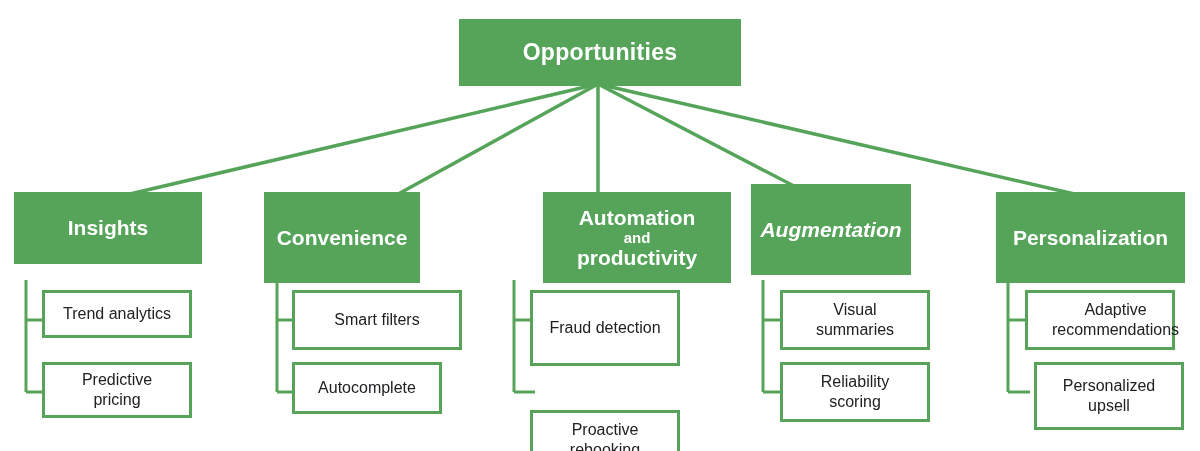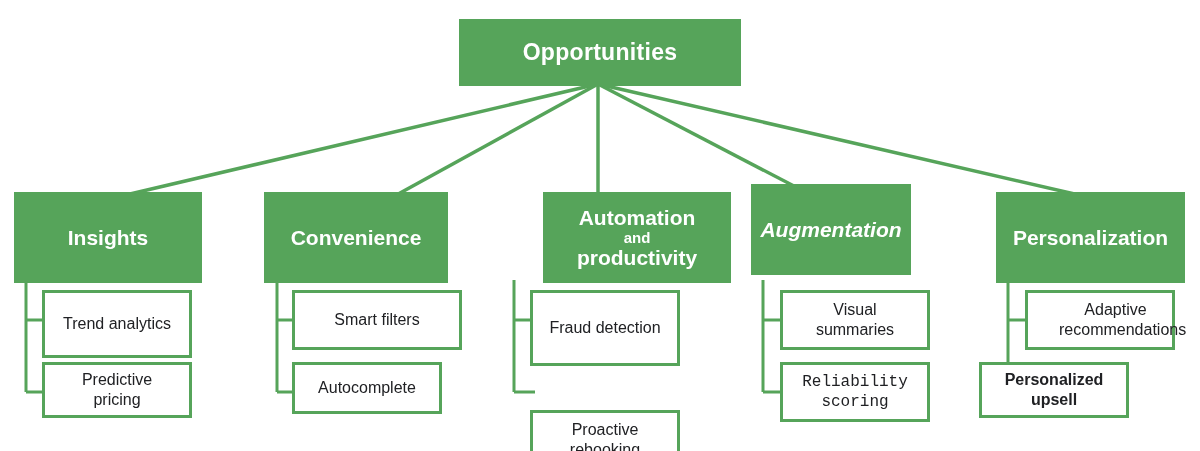--- a/index.html
+++ b/index.html
@@ -17,20 +17,21 @@
     font-family: "Liberation Sans", sans-serif;
     overflow: hidden;
   }
   .connectors { position: absolute; left: 0; top: 0; }
   .conn { stroke: var(--green); fill: none; }
   .node {
     position: absolute;
     box-sizing: border-box;
     display: flex;
     flex-direction: column;
+    align-items: center;
     justify-content: center;
     text-align: center;
   }
   .green-box {
     background: var(--green);
     color: var(--category-text);
     font-weight: bold;
   }
   .root-node { font-size: 23px; letter-spacing: 0.3px; }
   .cat-title { font-size: 21px; line-height: 24px; white-space: nowrap; }
@@ -62,32 +63,32 @@
     <path class="conn" stroke-width="3" d="M277 280 V392 M277 320 H297 M277 392 H297"></path>
     <path class="conn" stroke-width="3" d="M514 280 V392 M514 320 H535 M514 392 H535"></path>
     <path class="conn" stroke-width="3" d="M763 280 V392 M763 320 H785 M763 392 H785"></path>
     <path class="conn" stroke-width="3" d="M1008 280 V392 M1008 320 H1030 M1008 392 H1030"></path>
   </svg>
 
   <div class="node green-box root-node" style="left:459px; top:19px; width:282px; height:67px;">
     <span>Opportunities</span>
   </div>
 
-  <div class="node green-box" style="left:14px; top:192px; width:188px; height:91px;">
+  <div class="node green-box" style="left:14px; top:192px; width:188px; height:72px;">
     <span class="cat-title">Insights</span>
   </div>
-  <div class="node child" style="left:42px; top:290px; width:150px; height:68px;">
+  <div class="node child" style="left:42px; top:290px; width:150px; height:48px;">
     <span>Trend analytics</span>
   </div>
   <div class="node child" style="left:42px; top:362px; width:150px; height:56px;">
     <span>Predictive
 pricing</span>
   </div>
 
-  <div class="node green-box" style="left:264px; top:192px; width:184px; height:91px;">
+  <div class="node green-box" style="left:264px; top:192px; width:156px; height:91px;">
     <span class="cat-title">Convenience</span>
   </div>
   <div class="node child" style="left:292px; top:290px; width:170px; height:60px;">
     <span>Smart filters</span>
   </div>
   <div class="node child" style="left:292px; top:362px; width:150px; height:52px;">
     <span>Autocomplete</span>
   </div>
 
   <div class="node green-box" style="left:507px; top:192px; width:188px; height:91px;margin-left:36px;">
@@ -103,30 +104,30 @@
 rebooking</span>
   </div>
 
   <div class="node green-box" style="left:751px; top:184px; width:160px; height:91px;font-style:italic;">
     <span class="cat-title">Augmentation</span>
   </div>
   <div class="node child" style="left:780px; top:290px; width:150px; height:60px;">
     <span>Visual
 summaries</span>
   </div>
-  <div class="node child" style="left:780px; top:362px; width:150px; height:60px;font-family:Liberation Mono, monospace;">
+  <div class="node child" style="left:780px; top:362px; width:150px; height:60px;">
     <span>Reliability
 scoring</span>
   </div>
 
   <div class="node green-box" style="left:996px; top:192px; width:189px; height:91px;">
     <span class="cat-title">Personalization</span>
   </div>
   <div class="node child" style="left:1025px; top:290px; width:150px; height:60px;padding-left:31px;">
     <span>Adaptive
 recommendations</span>
   </div>
-  <div class="node child" style="left:979px; top:362px; width:150px; height:56px;font-weight:bold;">
+  <div class="node child" style="left:1034px; top:362px; width:150px; height:68px;">
     <span>Personalized
 upsell</span>
   </div>
 
 </div>
 
 </body></html>

